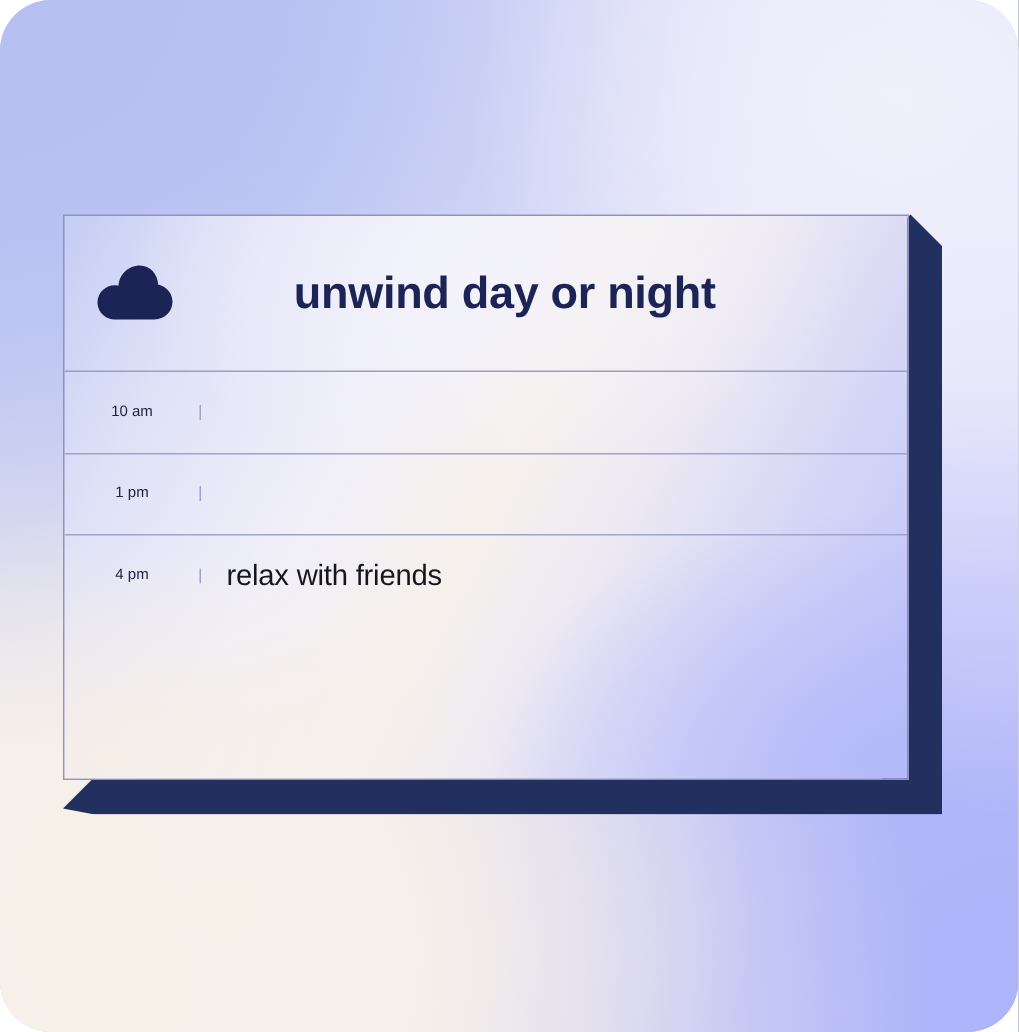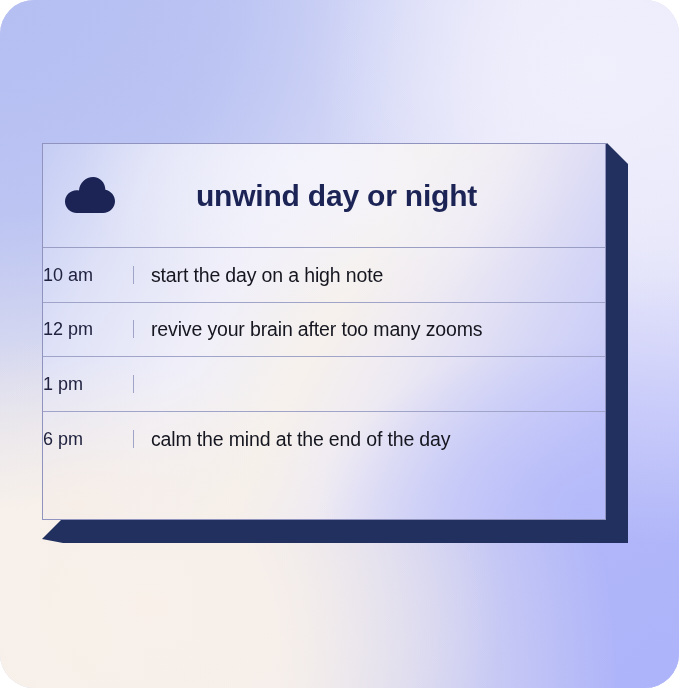--- a/index.html
+++ b/index.html
@@ -140,22 +140,22 @@
     display: flex;
     align-items: center;
     height: 54.5px;
     border-bottom: 1px solid #a0a4c8;
     box-sizing: border-box;
   }
   .row:last-child { border-bottom: none; }
   .row-time {
     width: 91px;
     flex: 0 0 91px;
-    text-align: left;
-    font-size: 18px;
+    text-align: center;
+    font-size: 10px;
     font-weight: 400;
     color: #20223f;
     border-right: 1px solid #a0a4c8;
     box-sizing: border-box;
     line-height: 1;
   }
   .row-text {
     flex: 1 1 auto;
     padding-left: 17px;
     font-size: 19.5px;
@@ -197,35 +197,30 @@
               Z"></path>
           </svg>
         </div>
         <div class="card-title">unwind day or night</div>
       </div>
 
       <div class="rows">
 
         <div class="row">
           <div class="row-time">10 am</div>
-          <div class="row-text">start the day on a high note</div>
-        </div>
-
-        <div class="row">
-          <div class="row-time">12 pm</div>
-          <div class="row-text">revive your brain after too many zooms</div>
-        </div>
+        </div>
+
 
         <div class="row">
           <div class="row-time">1 pm</div>
         </div>
 
-
         <div class="row">
-          <div class="row-time">6 pm</div>
-          <div class="row-text">calm the mind at the end of the day</div>
-        </div>
+          <div class="row-time">4 pm</div>
+          <div class="row-text">relax with friends</div>
+        </div>
+
 
       </div>
 
     </div>
   </div>
 </div>
 
 </body></html>

